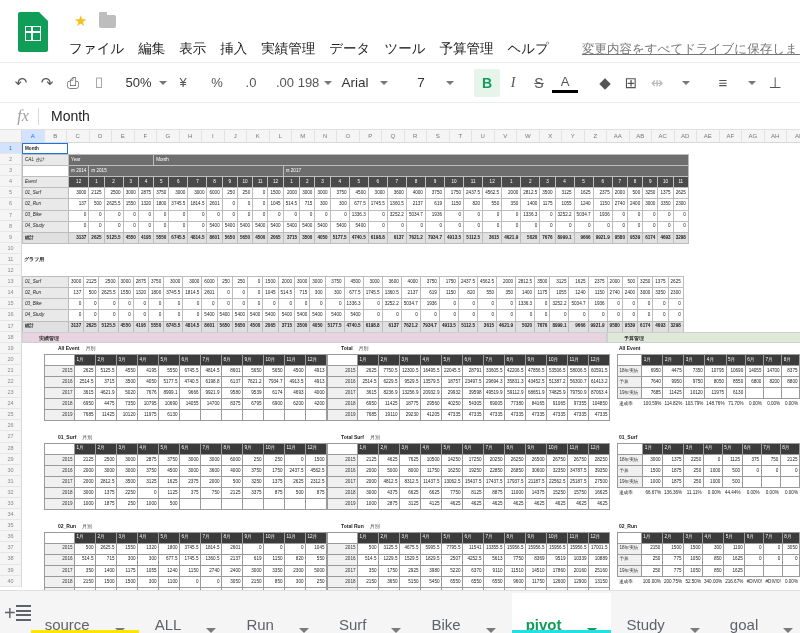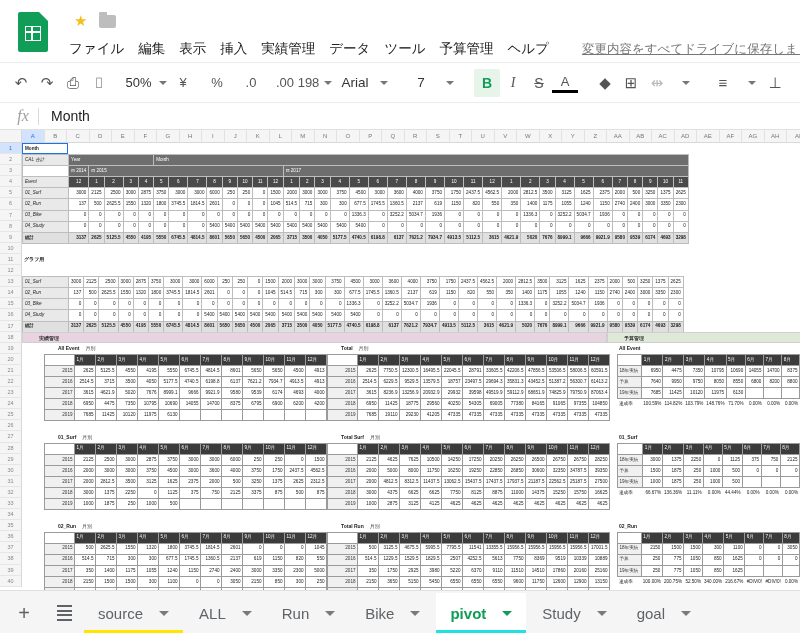--- a/index.html
+++ b/index.html
@@ -213,21 +213,21 @@
     width: 40px; height: 40px;
     display: flex; align-items: center; justify-content: center;
     color: #5f6368; font-size: 20px; cursor: default;
   }
   .hamb { width: 15px; }
   .hamb i {
     display: block; height: 2px; background: #5f6368; margin: 2.4px 0;
   }
   .stab {
     position: relative; height: 40px;
-    display: flex; align-items: center; gap: 16px;
+    display: flex; align-items: flex-end; gap: 25px;
     padding: 0 14px; margin-right: 2px;
     font-size: 15px; color: #5f6368;
     background: transparent; cursor: default; white-space: nowrap;
   }
   .stab .dc {
     width: 0; height: 0;
     border-left: 5px solid transparent; border-right: 5px solid transparent;
     border-top: 5px solid #7a7a7a;
   }
   .stab.active { background: #ffffff; color: #0f9d58; font-weight: bold; }
@@ -1636,20 +1636,24 @@
       </div>
       <div class="stab">
         <span>ALL</span>
         <span class="dc"></span>
       </div>
       <div class="stab">
         <span>Run</span>
         <span class="dc"></span>
       </div>
       <div class="stab">
+        <span>Surf</span>
+        <span class="dc"></span>
+      </div>
+      <div class="stab">
         <span>Bike</span>
         <span class="dc"></span>
       </div>
       <div class="stab active">
         <span>pivot</span>
         <span class="dc"></span>
         <span class="ul"></span>
       </div>
       <div class="stab">
         <span>Study</span>

